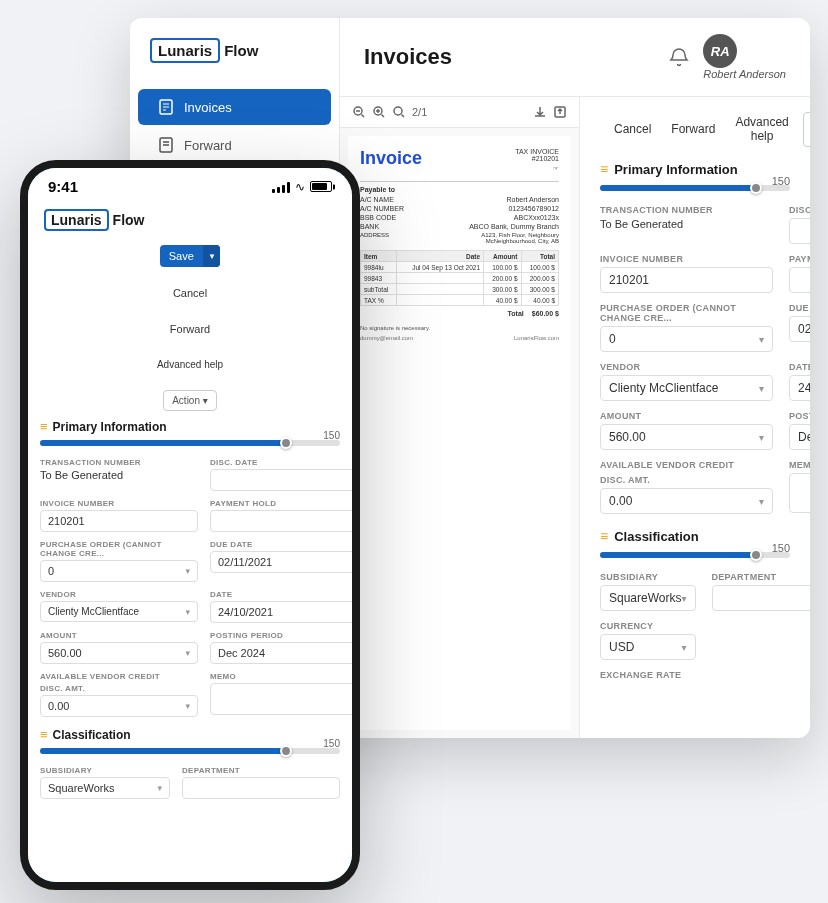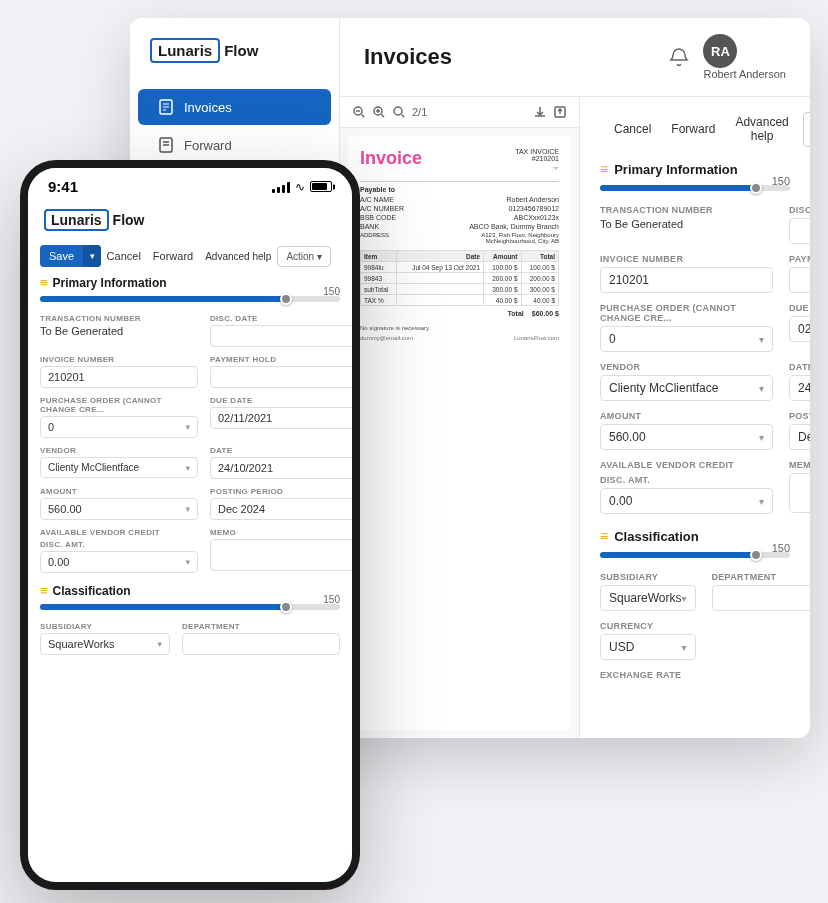--- a/index.html
+++ b/index.html
@@ -93,20 +93,21 @@
     }
     .main-title {
       font-size: 22px;
       font-weight: 600;
       color: #1a1a1a;
     }
     .header-right {
       display: flex;
       align-items: center;
       gap: 14px;
+      font-style: italic;
     }
     .bell-icon {
       width: 20px;
       height: 20px;
       color: #666;
     }
     .user-avatar {
       width: 34px;
       height: 34px;
       border-radius: 50%;
@@ -169,21 +170,21 @@
       overflow: hidden;
     }
     .invoice-doc-header {
       display: flex;
       justify-content: space-between;
       margin-bottom: 8px;
     }
     .invoice-doc-title {
       font-size: 18px;
       font-weight: 700;
-      color: #ec4899;
+      color: #1d4ed8;
     }
     .invoice-tax-box {
       text-align: right;
       font-size: 7px;
       color: #333;
     }
     .invoice-doc-line {
       border-top: 1px solid #ccc;
       margin: 4px 0;
     }
@@ -468,22 +469,23 @@
       color: #1a1a1a;
     }
     .mobile-logo-flow {
       font-size: 14px;
       font-weight: 700;
       color: #1a1a1a;
     }
     .mobile-form-toolbar {
       display: flex;
       align-items: center;
-      gap: 0;
+      gap: 16px;
       padding: 4px 12px 8px;
+      flex-direction: column;
     }
     .mobile-section {
       padding: 0 12px;
     }
     .mobile-section-header {
       display: flex;
       align-items: center;
       gap: 5px;
       margin-bottom: 6px;
     }

